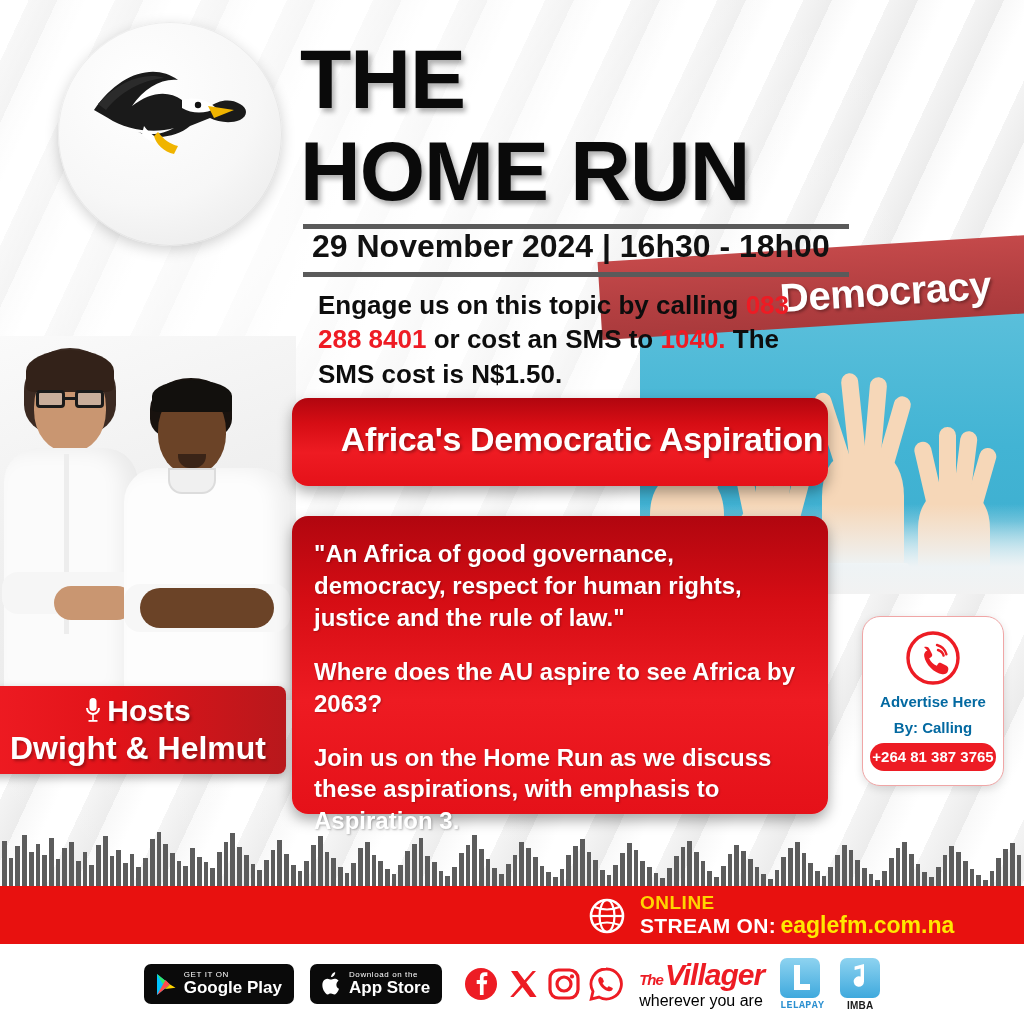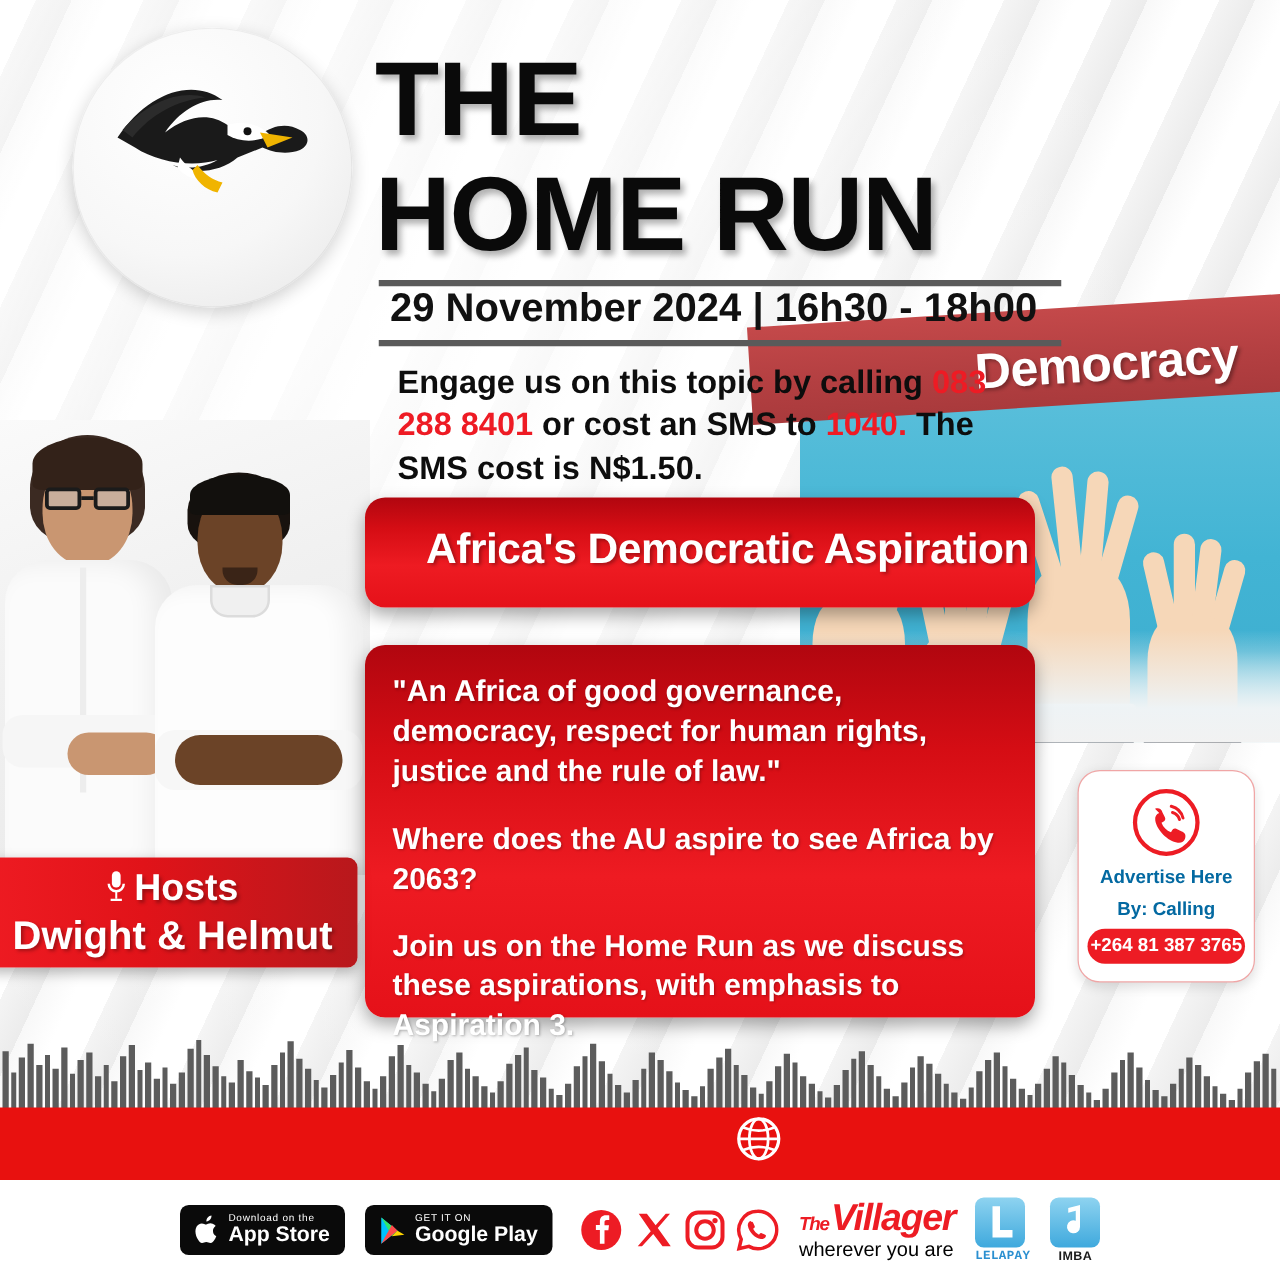--- a/index.html
+++ b/index.html
@@ -556,49 +556,56 @@
       <span class="town">OSHAKATI</span>
     </div>
     <div class="stream-wrap">
       <svg width="38" height="38" viewBox="0 0 38 38">
         <circle cx="19" cy="19" r="16" fill="none" stroke="#fff" stroke-width="2.6"></circle>
         <ellipse cx="19" cy="19" rx="7.5" ry="16" fill="none" stroke="#fff" stroke-width="2.2"></ellipse>
         <line x1="3" y1="19" x2="35" y2="19" stroke="#fff" stroke-width="2.2"></line>
         <path d="M6.5 10 q12.5 5 25 0" stroke="#fff" stroke-width="2" fill="none"></path>
         <path d="M6.5 28 q12.5 -5 25 0" stroke="#fff" stroke-width="2" fill="none"></path>
       </svg>
+      <div class="stream-lines">
+        <div class="stream-online">ONLINE</div>
+        <div>
+          <span class="stream-on">STREAM ON:</span>
+          <span class="stream-url">eaglefm.com.na</span>
+        </div>
+      </div>
     </div>
   </div>
 
   <div class="footer">
-    <div class="store-badge">
-      <svg width="20" height="24" viewBox="0 0 20 24">
-        <path d="M14.4 12.6 c0 -2.6 2.1 -3.8 2.2 -3.9 -1.2 -1.8 -3.1 -2 -3.8 -2 -1.6 -0.2 -3.1 0.9 -3.9 0.9 -0.8 0 -2.1 -0.9 -3.4 -0.9 -1.8 0 -3.4 1 -4.3 2.6 -1.8 3.2 -0.5 7.9 1.3 10.5 0.9 1.3 1.9 2.7 3.2 2.6 1.3 -0.1 1.8 -0.8 3.3 -0.8 1.5 0 2 0.8 3.4 0.8 1.4 0 2.3 -1.3 3.2 -2.6 1 -1.5 1.4 -2.9 1.4 -3 -0.1 0 -2.7 -1 -2.6 -4.2 Z" fill="#fff"></path>
-        <path d="M12.1 3.6 c0.7 -0.9 1.2 -2.1 1.1 -3.3 -1 0 -2.3 0.7 -3 1.6 -0.7 0.8 -1.2 2 -1.1 3.2 1.1 0.1 2.3 -0.6 3 -1.5 Z" fill="#fff"></path>
-      </svg>
-      <span class="sb-txt">
-        <span class="sb-small">Download on the</span>
-        <span class="sb-big">App Store</span>
-      </span>
-    </div>
-
     <div class="store-badge">
       <svg width="21" height="23" viewBox="0 0 21 23">
         <path d="M1 1 L14 11.5 L1 22 Z" fill="#00c3ff"></path>
         <path d="M1 1 L14 11.5 L9.5 16 Z" fill="#32e66b"></path>
         <path d="M1 22 L14 11.5 L9.5 7 Z" fill="#ff4b4b"></path>
         <path d="M14 11.5 L20 11.5 L14 11.5 Z" fill="#ffd400"></path>
         <path d="M9.5 16 L14 11.5 L19.5 14.8 Z" fill="#ffd400"></path>
       </svg>
       <span class="sb-txt">
         <span class="sb-small">GET IT ON</span>
         <span class="sb-big">Google Play</span>
       </span>
     </div>
 
+    <div class="store-badge">
+      <svg width="20" height="24" viewBox="0 0 20 24">
+        <path d="M14.4 12.6 c0 -2.6 2.1 -3.8 2.2 -3.9 -1.2 -1.8 -3.1 -2 -3.8 -2 -1.6 -0.2 -3.1 0.9 -3.9 0.9 -0.8 0 -2.1 -0.9 -3.4 -0.9 -1.8 0 -3.4 1 -4.3 2.6 -1.8 3.2 -0.5 7.9 1.3 10.5 0.9 1.3 1.9 2.7 3.2 2.6 1.3 -0.1 1.8 -0.8 3.3 -0.8 1.5 0 2 0.8 3.4 0.8 1.4 0 2.3 -1.3 3.2 -2.6 1 -1.5 1.4 -2.9 1.4 -3 -0.1 0 -2.7 -1 -2.6 -4.2 Z" fill="#fff"></path>
+        <path d="M12.1 3.6 c0.7 -0.9 1.2 -2.1 1.1 -3.3 -1 0 -2.3 0.7 -3 1.6 -0.7 0.8 -1.2 2 -1.1 3.2 1.1 0.1 2.3 -0.6 3 -1.5 Z" fill="#fff"></path>
+      </svg>
+      <span class="sb-txt">
+        <span class="sb-small">Download on the</span>
+        <span class="sb-big">App Store</span>
+      </span>
+    </div>
+
     <div class="social">
       <svg width="34" height="34" viewBox="0 0 34 34">
         <circle cx="17" cy="17" r="16" fill="#ed1c24"></circle>
         <path d="M19.6 17.2 h3.1 l0.5 -4 h-3.6 v-2.4 c0 -1.1 0.3 -1.9 1.9 -1.9 h1.9 V5.3 c-0.3 0 -1.5 -0.1 -2.8 -0.1 -2.8 0 -4.7 1.7 -4.7 4.8 v2.9 h-3.2 v4 h3.2 v11 h3.7 Z" fill="#fff"></path>
       </svg>
       <svg width="32" height="32" viewBox="0 0 32 32">
         <path d="M4 3 h6.5 l7 9.2 L25.6 3 H29 l-9.8 11.3 L29.6 29 h-6.6 l-7.4 -9.8 L6.6 29 H3.2 l10.4 -12 Z" fill="#ed1c24"></path>
       </svg>
       <svg width="32" height="32" viewBox="0 0 32 32">
         <rect x="2" y="2" width="28" height="28" rx="8.5" fill="none" stroke="#ed1c24" stroke-width="3.2"></rect>

